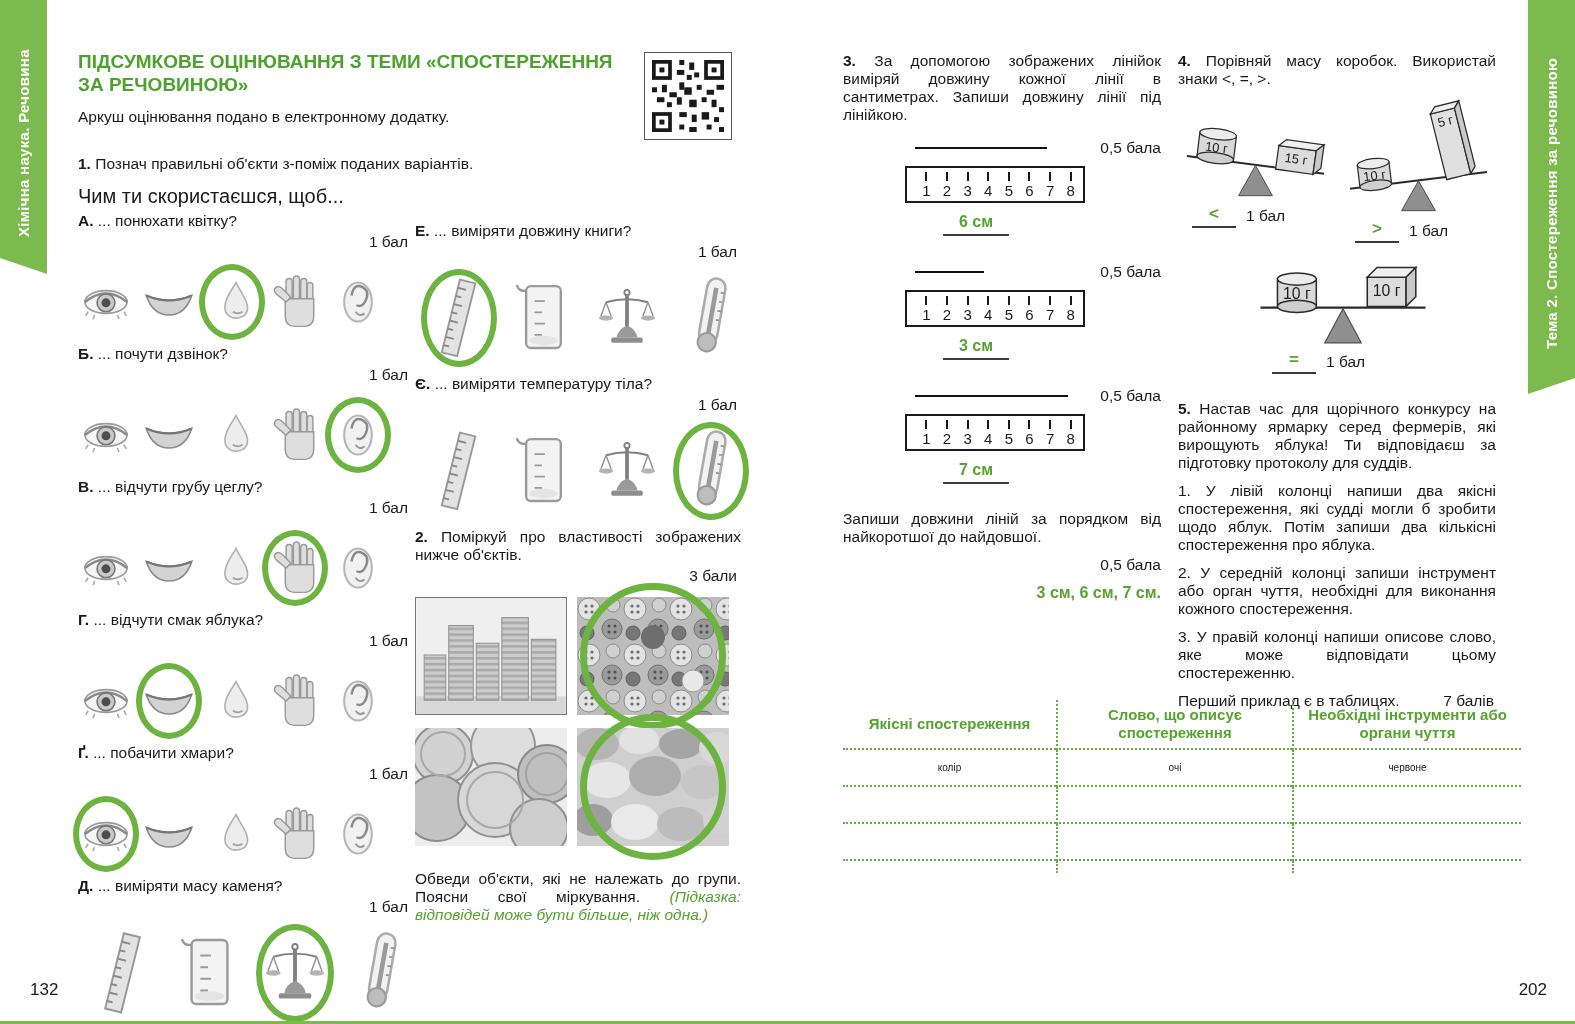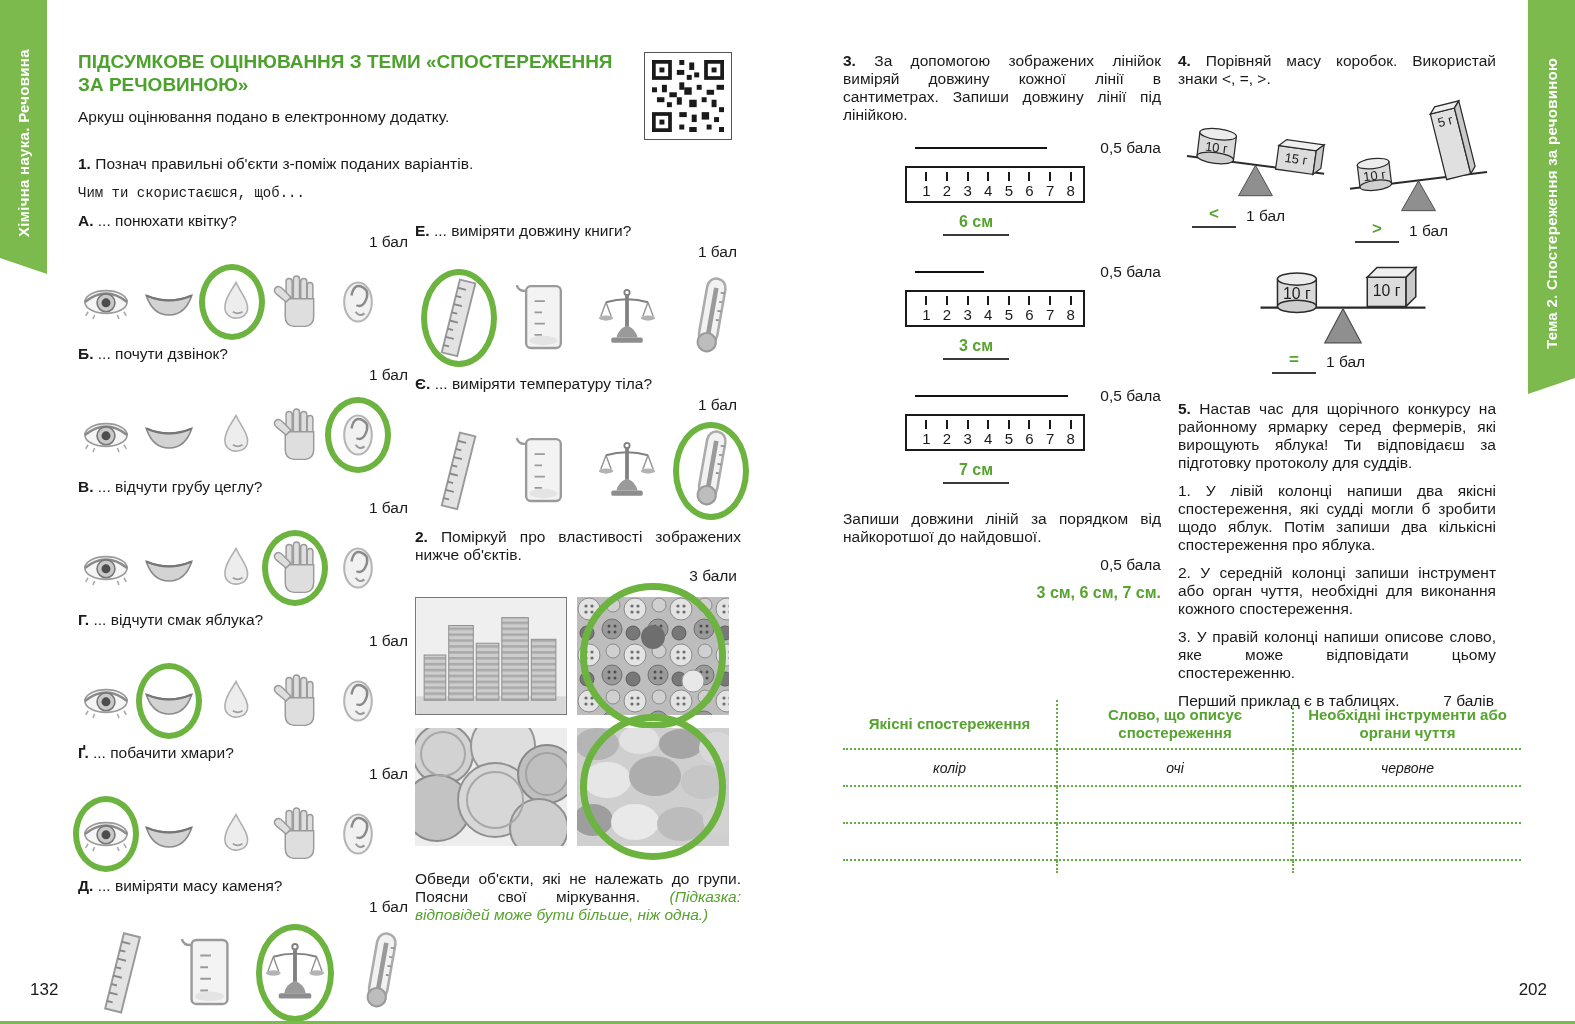--- a/index.html
+++ b/index.html
@@ -23,21 +23,21 @@
   .lp-header { position:absolute; left:78px; top:50px; width:662px; }
   .lp-title { color:#4fa? } 
   h1.lp-title { font-size:19px; line-height:1.22; color:#4ca22c; font-weight:700; width:540px; }
   .subtitle { margin-top:12px; font-size:15.5px; }
   .qr { position:absolute; right:8px; top:2px; width:88px; height:88px; border:1.5px solid #555;
         background:#fff; padding:7px; }
   .qr svg { width:100%; height:100%; display:block; }
 
   .abs { position:absolute; }
   .t1text { left:78px; top:155px; width:440px; font-size:15.5px; }
-  .t1lead { left:78px; top:185px; width:440px; font-size:14px;font-family:Liberation Mono, monospace; }
+  .t1lead { left:78px; top:185px; width:440px; font-size:20px; }
 
   .col { position:absolute; font-size:15.5px; }
   .col-a { left:78px;  top:212px; width:334px; }
   .col-b { left:415px; top:222px; width:326px; }
   .col-c { left:843px; top:52px;  width:318px; }
   .col-d { left:1178px;top:52px;  width:318px; }
 
   .qline { font-size:15.5px; }
   .qline b { font-weight:700; }
   .score { text-align:right; font-size:15.5px; margin:3px 4px 2px 0; }
@@ -89,21 +89,21 @@
   .scale-c .ansline { margin-left:24px; }
 
   .t5score { text-align:right; font-size:15.5px; margin-top:14px; }
 
   
   .otable { position:absolute; left:843px; top:700px; width:678px; display:grid;
             grid-template-columns:213px 236px 229px; }
   .otable > div { border-bottom:2px dotted #63ad41; display:flex; align-items:center; justify-content:center;
                   text-align:center; }
   .otable .th { color:#56a32f; font-weight:700; font-size:15px; line-height:1.18; height:50px; padding:4px 14px; }
-  .otable .td { height:37px; font-size:14px;font-style:italic; }
+  .otable .td { height:37px; font-size:10px; }
   .otable .stub { height:12px; border-bottom:none; }
   .otable .vline { border-left:2px dotted #63ad41; }
 </style>
 </head>
 <body>
 
 <div class="sheet">
 
   <div class="tab tab-left">
     <span>Хімічна наука. Речовина</span>

